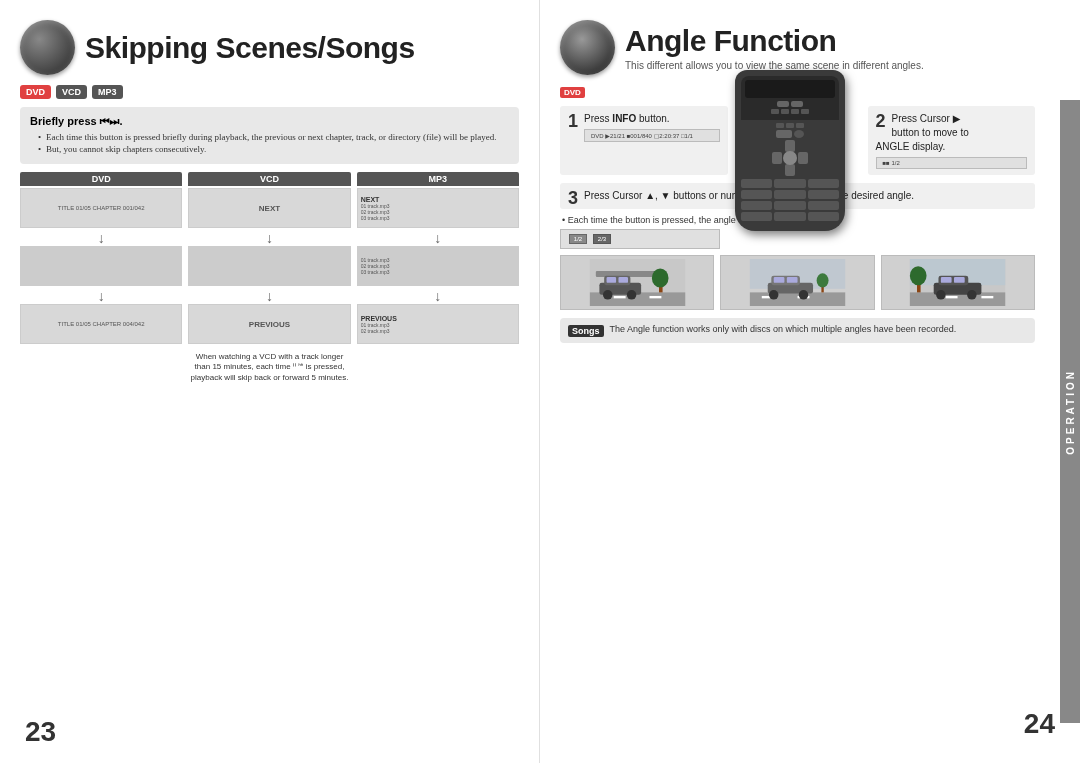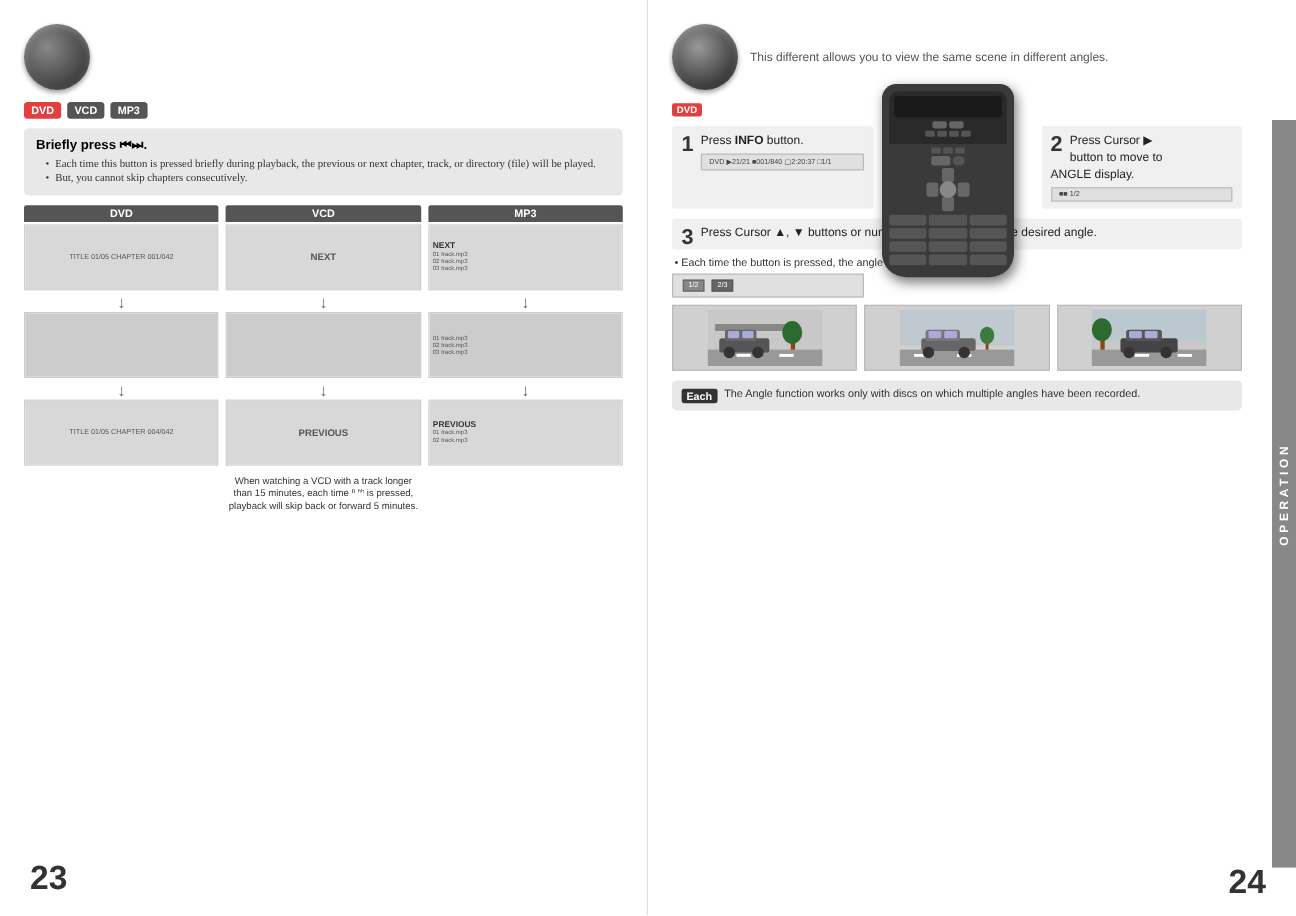--- a/index.html
+++ b/index.html
@@ -35,21 +35,21 @@
       position: absolute;
       bottom: 15px;
       left: 25px;
       font-size: 28px;
       font-weight: bold;
       color: #333;
     }
 
     .page-number-right {
       position: absolute;
-      bottom: 12px;
+      bottom: 23px;
       right: 25px;
       font-size: 28px;
       font-weight: bold;
       color: #333;
     }
 
     
     .section-header {
       display: flex;
       align-items: center;
@@ -154,21 +154,21 @@
       background: #555;
       color: #fff;
       padding: 2px;
       border-radius: 2px 2px 0 0;
       margin-bottom: 2px;
     }
 
     .panel-screen {
       background: #0369a1;
       border: 1px solid #ccc;
-      height: 55px;
+      height: 40px;
       margin-bottom: 2px;
       position: relative;
       overflow: hidden;
     }
 
     .panel-screen-content {
       width: 100%;
       height: 100%;
       background: #d8d8d8;
       display: flex;
@@ -433,20 +433,21 @@
       align-items: center;
     }
   </style>
 </head>
 <body>
 
 <div class="page-left">
 
   <div class="section-header">
     <div class="section-icon"></div>
+    <div class="section-title">Skipping Scenes/Songs</div>
   </div>
 
   <div class="format-badges">
     <span class="badge badge-dvd">DVD</span>
     <span class="badge badge-vcd">VCD</span>
     <span class="badge badge-mp3">MP3</span>
   </div>
 
   <div class="info-box">
     <div class="info-box-title">
@@ -531,20 +532,21 @@
   </div>
 
   <div class="page-number-left">23</div>
 </div>
 
 <div class="page-right">
 
   <div class="section-header">
     <div class="section-icon" style="background: radial-gradient(circle at 40% 35%, #999, #111); width:55px; height:55px;"></div>
     <div>
+      <div class="section-title">Angle Function</div>
       <div class="section-subtitle">This different allows you to view the same scene in different angles.</div>
     </div>
   </div>
 
   <div style="margin-bottom:8px;">
     <span class="dvd-badge">DVD</span>
   </div>
 
   <div class="remote-container">
     <div class="remote">
@@ -695,21 +697,21 @@
             <circle cx="52" cy="30" r="4" fill="#333"></circle>
 
             <rect x="6" y="16" width="3" height="12" fill="#8B4513"></rect>
             <ellipse cx="7" cy="14" rx="7" ry="8" fill="#2d6a2d"></ellipse>
           </svg>
         </div>
       </div>
     </div>
 
     <div class="note-box" style="margin-top: 8px;">
-      <span class="note-label">Each</span>
+      <span class="note-label">Songs</span>
       <span class="note-text">The Angle function works only with discs on which multiple angles have been recorded.</span>
     </div>
 
   </div>
 
   <div class="operation-sidebar">
     <span class="operation-text">OPERATION</span>
   </div>
 
   <div class="page-number-right">24</div>

